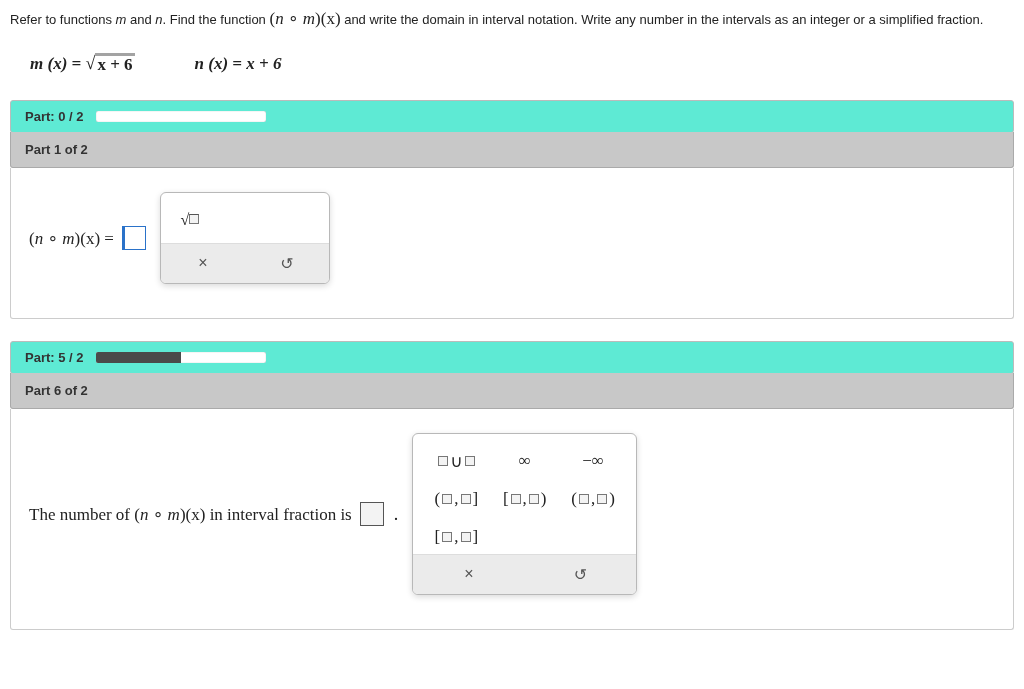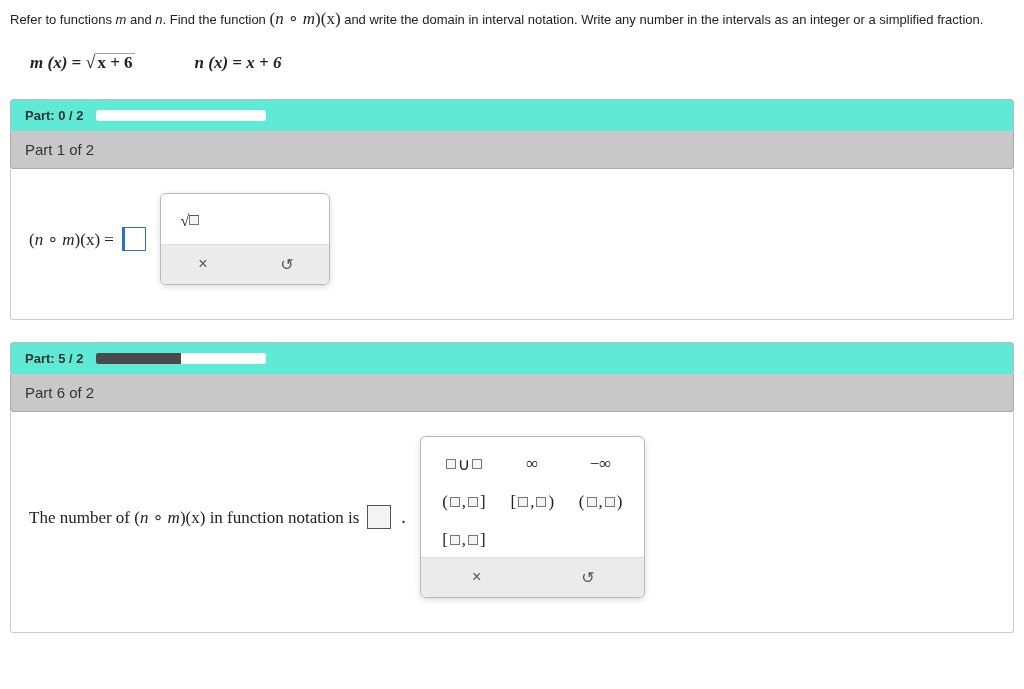--- a/index.html
+++ b/index.html
@@ -17,21 +17,21 @@
   .functions-row {
     display: flex;
     gap: 60px;
     padding: 8px 0 20px 20px;
     align-items: center;
     font-weight: bold;
   }
   .math { font-family: 'Times New Roman', serif; font-size: 17px; }
   .sqrt-wrap { display: inline-flex; align-items: center; }
   .sqrt-sym { font-size: 18px; line-height: 1; }
-  .sqrt-arg { border-top: 1px solid #a3a3a3; padding: 0 2px; line-height: 1; }
+  .sqrt-arg { border-top: 3px solid #a3a3a3; padding: 0 2px; line-height: 1; }
 
   .bar {
     background: #5eead4;
     border: 1px solid #bbb;
     border-radius: 3px;
     padding: 8px 14px;
     display: flex;
     align-items: center;
     gap: 12px;
     margin-top: 6px;
@@ -42,22 +42,22 @@
     box-shadow: inset 0 0 1px #999;
     overflow: hidden;
   }
   .progress-inner { height: 100%; background: #4a4a4a; }
   .sub-bar {
     background: #c8c8c8;
     border: 1px solid #aaa;
     border-top: none;
     border-radius: 0 0 3px 3px;
     padding: 10px 14px;
-    font-weight: normal;
-    font-size: 15px;
+    font-weight: bold;
+    font-size: 13px;
     color: #333;
     margin-top: -1px;
   }
   .panel {
     border: 1px solid #ccc;
     border-top: none;
     border-radius: 0 0 3px 3px;
     padding: 24px 18px 34px 18px;
     margin-bottom: 22px;
   }
@@ -184,21 +184,21 @@
   <div class="progress-outer">
     <div class="progress-inner" style="width:50%"></div>
   </div>
 </div>
 
 <div class="sub-bar">Part 6 of 2</div>
 <div class="panel">
   <div class="line1">
     <div class="expr" style="align-items:center;">
       <span>
-        <span>The number of </span><span>(</span><span class="ital">n</span><span> ∘ </span><span class="ital">m</span><span>)(x)</span><span> in function notation is </span>
+        <span>The number of </span><span>(</span><span class="ital">n</span><span> ∘ </span><span class="ital">m</span><span>)(x)</span><span> in interval fraction is </span>
       </span>
       <span class="answer-box"></span>
       <span class="period">.</span>
     </div>
 
     <div class="tool-pop-big">
       <div class="grid3">
         <span class="sym">
             <span class="mini-sq"></span>
             <span>∪</span>

